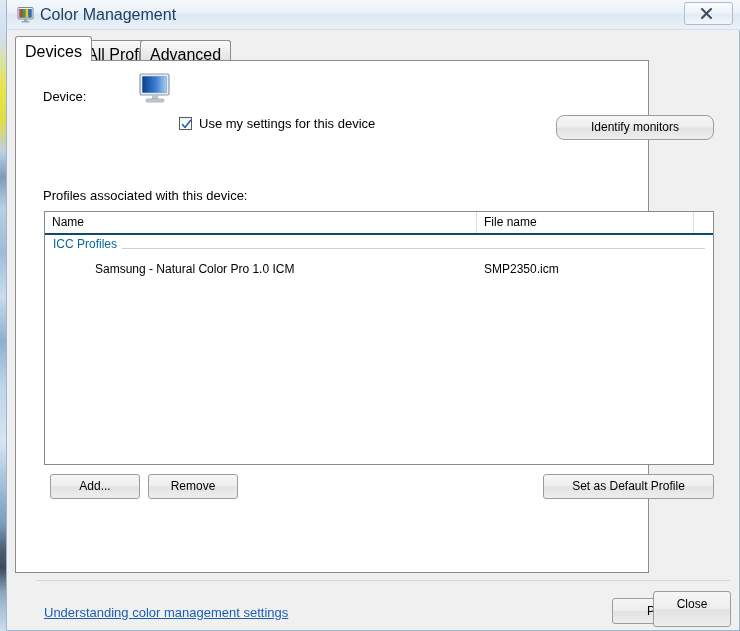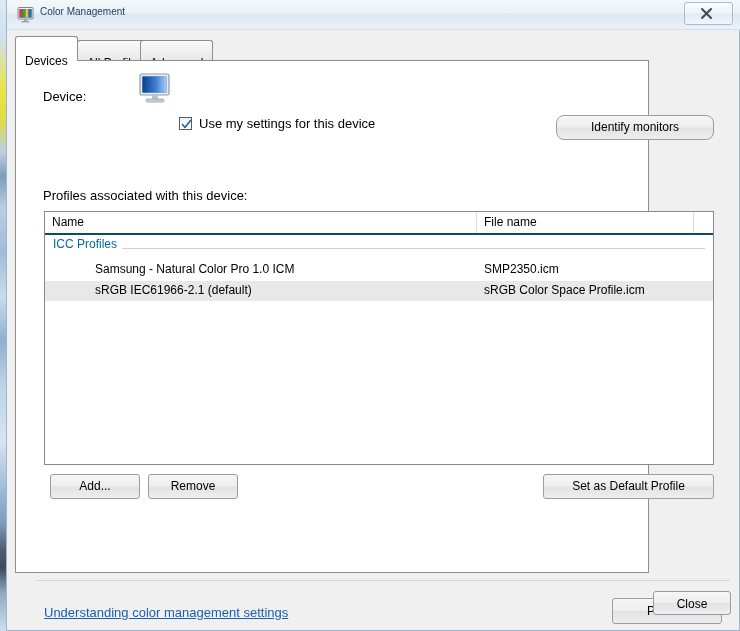--- a/index.html
+++ b/index.html
@@ -64,21 +64,21 @@
     box-sizing: border-box;
   }
   #title-icon {
     position: absolute;
     left: 10px; top: 6px;
     width: 17px; height: 17px;
   }
   #title-text {
     position: absolute;
     left: 33px; top: 6px;
-    font-size: 10px;
+    font-size: 16px;
     color: #1b3f66;
     white-space: nowrap;
   }
   #close-button {
     position: absolute;
     right: 8px; top: 2px;
     width: 47px; height: 21px;
     border: 1px solid #a9bcd0;
     border-radius: 3px;
     background: linear-gradient(to bottom, #fdfdfe 0%, #eef3f8 48%, #e2eaf2 52%, #f2f6fa 100%);
@@ -89,23 +89,23 @@
   
   #tabstrip {
     position: absolute;
     left: 8px; top: 36px;
     width: 718px; height: 25px;
   }
   .tab {
     position: absolute;
     top: 4px;
     height: 21px;
-    padding: 12px 9px;
+    padding: 3px 9px;
     line-height: 21px;
-    font-size: 12px;
+    font-size: 16px;
     border: 1px solid #8d8d8d;
     border-bottom: none;
     border-radius: 3px 3px 0 0;
     background: linear-gradient(to bottom, #fafafa 0%, #ececec 60%, #e2e2e2 100%);
     box-sizing: border-box;
     cursor: default;
     white-space: nowrap;
   }
   .tab.active {
     top: 0px;
@@ -315,21 +315,21 @@
   }
   #profiles-button {
     position: absolute;
     left: 596px; top: 537px;
     width: 110px; height: 26px;
     line-height: 24px;
   }
   #close-bottom-button {
     position: absolute;
     left: 646px; top: 591px;
-    width: 78px; height: 24px;
+    width: 78px; height: 36px;
     line-height: 24px;
   }
 </style>
 </head>
 <body>
 
 <div id="desktop-strip"></div>
 
 <div id="window">
 
@@ -403,24 +403,20 @@
       <div id="group-row">
         <div id="group-row-rule"></div>
         <div id="group-row-label">ICC Profiles</div>
       </div>
 
       <div class="profile-row" style="top:48px;">
         <span class="cell-name">Samsung - Natural Color Pro 1.0 ICM</span>
         <span class="cell-file">SMP2350.icm</span>
       </div>
 
-      <div class="profile-row selected" style="top:69px;">
-        <span class="cell-name">sRGB IEC61966-2.1 (default)</span>
-        <span class="cell-file">sRGB Color Space Profile.icm</span>
-      </div>
     </div>
 
     <div class="btn" id="add-button">Add...</div>
     <div class="btn" id="remove-button">Remove</div>
     <div class="btn" id="set-default-button">Set as Default Profile</div>
 
     <div id="footer-separator"></div>
 
     <a id="help-link" href="#">Understanding color management settings</a>
     <div class="btn" id="profiles-button">Profiles</div>

